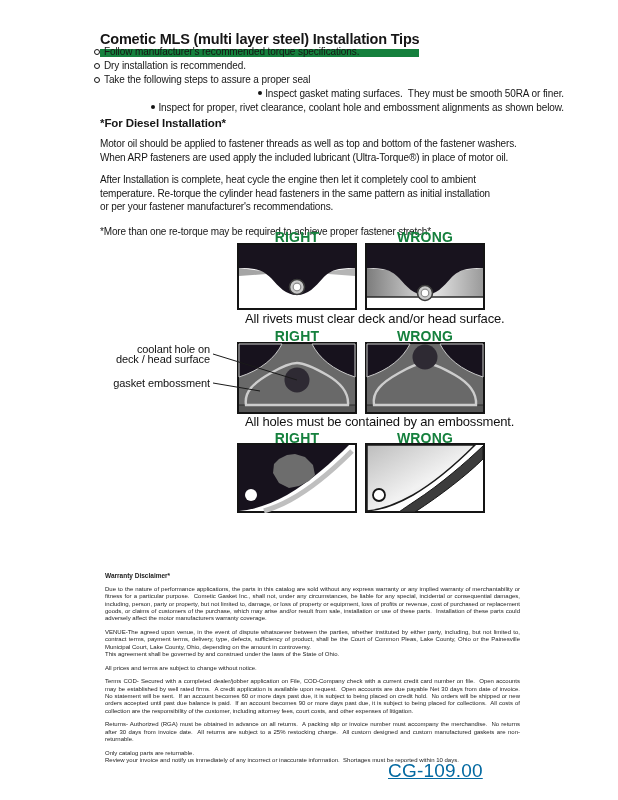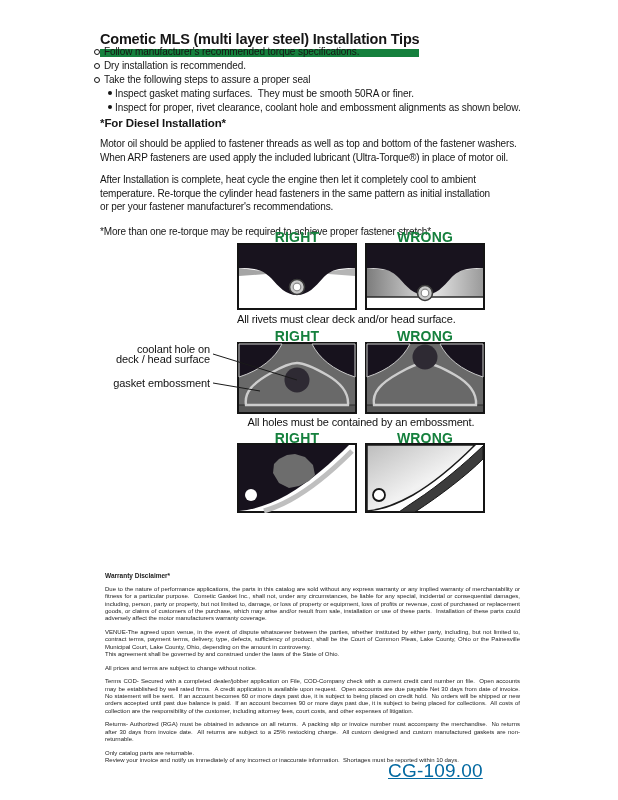--- a/index.html
+++ b/index.html
@@ -9,32 +9,32 @@
   }
   .abs{position:absolute;}
   
   .title{
     left:100px;top:21px;font-size:14.5px;font-weight:bold;letter-spacing:-0.2px;
     border-bottom:8px solid #15803d;padding-bottom:2px;white-space:nowrap;
   }
   
   .bullets{left:94px;top:45px;width:470px;font-size:10px;letter-spacing:-0.1px;}
   .bullet-row{display:flex;align-items:flex-start;line-height:14px;white-space:pre-wrap;}
-  .bullet-row.sub{padding-left:14px;}
+  .bullet-row.sub{padding-left:14px;justify-content:flex-end;}
   .dot-o{flex:0 0 auto;width:4px;height:4px;border:1px solid #141414;border-radius:50%;margin:4px 4px 0 0;}
   .dot-f{flex:0 0 auto;width:4px;height:4px;background:#141414;border-radius:50%;margin:4px 3px 0 0;}
   
   .diesel{left:100px;top:117px;width:440px;}
   .diesel h2{margin:0 0 8px 0;font-size:11.5px;font-weight:bold;letter-spacing:-0.1px;}
   .para{margin:0 0 9px 0;}
   .para div{font-size:10px;line-height:13.5px;letter-spacing:-0.15px;white-space:pre;}
   .note{margin-top:11px;}
   
   .dg-header{width:120px;text-align:center;font-size:14px;font-weight:bold;letter-spacing:0.2px;color:#15803d;}
-  .dg-caption{font-size:11px;letter-spacing:-0.15px;color:#111;line-height:12px;white-space:pre;}
+  .dg-caption{font-size:13px;letter-spacing:-0.15px;color:#111;line-height:12px;white-space:pre;margin-left:8px;}
   .panel{position:absolute;display:block;}
   .leader-label{width:112px;text-align:right;font-size:11px;letter-spacing:-0.1px;line-height:10px;color:#111;}
   
   .disclaimer{left:105px;top:572px;width:415px;color:#1c1c1c;}
   .disclaimer h3{margin:0 0 7px 0;font-size:6.5px;font-weight:bold;}
   .disclaimer p{margin:0 0 6.5px 0;font-size:6px;line-height:7.3px;text-align:justify;white-space:pre-wrap;}
   .disclaimer p.tight{margin-bottom:0;}
   
   .footer{left:388px;top:760px;font-size:19px;letter-spacing:0.2px;color:#0369a1;text-decoration:underline;}
 </style>

